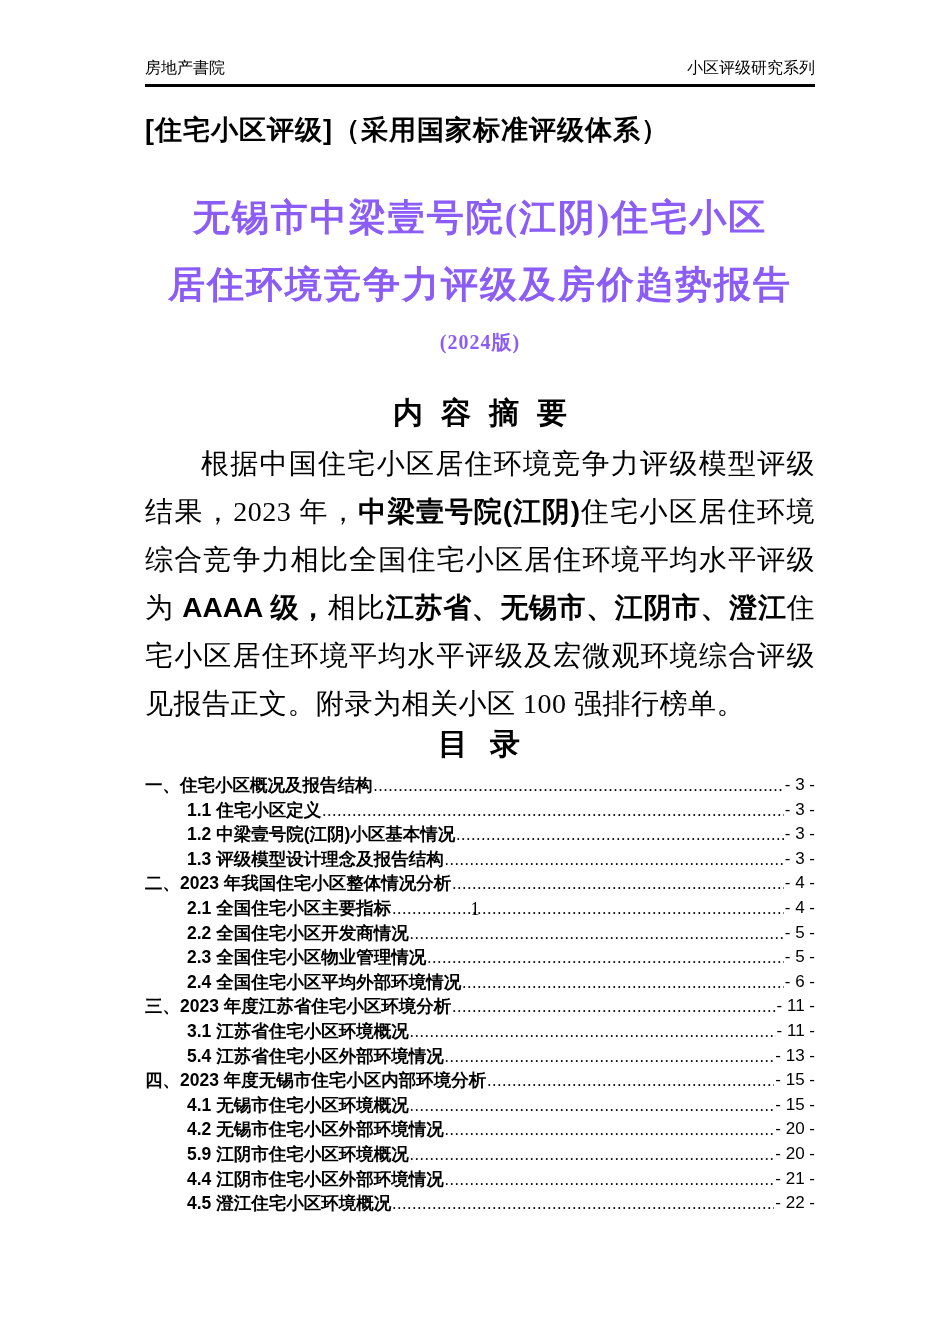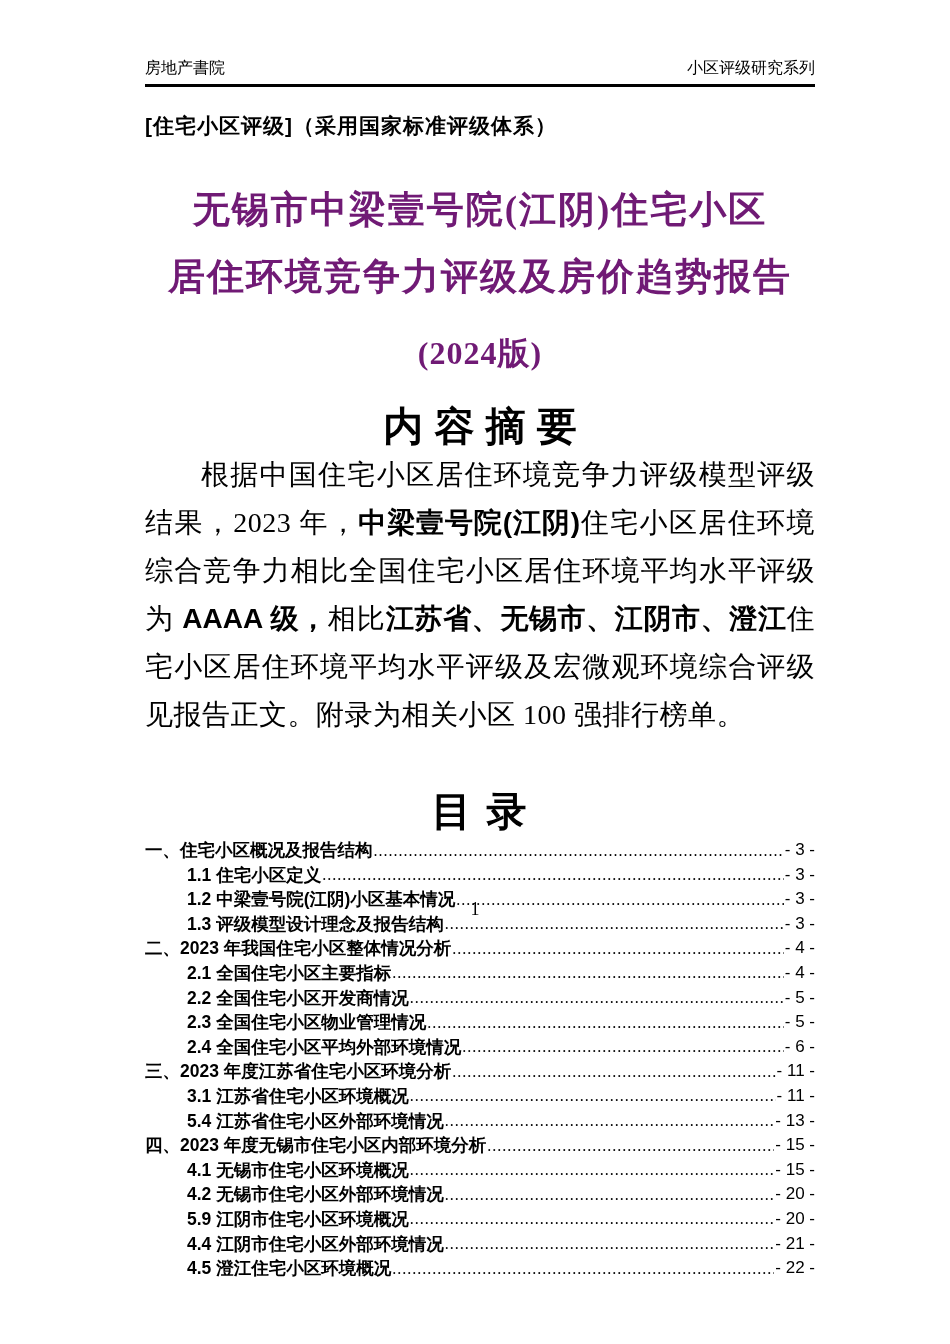--- a/index.html
+++ b/index.html
@@ -30,73 +30,73 @@
     font-family: "Liberation Sans", "DejaVu Sans", sans-serif;
     font-size: 16px;
     padding-bottom: 5px;
     border-bottom: 3px solid #000;
   }
   
   .doc-subtitle {
     margin-top: 25px;
     font-family: "Liberation Sans", "DejaVu Sans", sans-serif;
     font-weight: bold;
-    font-size: 21px;
+    font-size: 27px;
     letter-spacing: 1px;
   }
   
   .title-block {
     margin-top: 36px;
     text-align: center;
     font-weight: bold;
   }
   .title-line {
     font-size: 37px;
     line-height: 67px;
     letter-spacing: 2px;
     white-space: nowrap;
   }
   .title-edition {
-    font-size: 32px;
+    font-size: 20px;
     line-height: 42px;
-    margin-top: 22px;
+    margin-top: 3px;
     letter-spacing: 1px;
   }
   
   .section-heading {
     text-align: center;
-    font-family: Liberation Sans, sans-serif;
-    font-weight: bold;
-    font-size: 40px;
+    font-family: Liberation Mono, monospace;
+    font-weight: bold;
+    font-size: 30px;
     line-height: 36px;
   }
   .summary-heading { margin-top: 34px; }
   .summary-paragraph {
     margin-top: 7px;
     font-size: 28px;
     line-height: 48px;
     text-align: justify;
     text-indent: 2em;
     letter-spacing: 0.5px;
   }
   .summary-paragraph b {
     font-family: "Liberation Sans", "DejaVu Sans", sans-serif;
     letter-spacing: 0;
   }
   
-  .toc-heading { margin-top: 54px; letter-spacing: 2px; }
+  .toc-heading { letter-spacing: 2px; }
   .toc-list {
     margin-top: 9px;
     font-size: 17.5px;
     font-weight: bold;
     font-family: "Liberation Sans", "DejaVu Sans", sans-serif;
   }
   .toc-row {
     display: flex;
-    align-items: center;
+    align-items: flex-start;
     line-height: 24.6px;
     height: 24.6px;
     white-space: nowrap;
   }
   .toc-row.level-2 { padding-left: 42px; }
   .toc-title { flex: 0 0 auto; }
   .toc-dots {
     flex: 1 1 auto;
     overflow: hidden;
     margin: 0 1px;
@@ -124,21 +124,21 @@
 
 <div class="page">
 
   <div class="header-row">
     <span>房地产書院</span>
     <span>小区评级研究系列</span>
   </div>
 
   <div class="doc-subtitle">[住宅小区评级]（采用国家标准评级体系）</div>
 
-  <div class="title-block" style="color: #701a75;">
+  <div class="title-block" style="color: #8b5cf6;">
     <div class="title-line">无锡市中梁壹号院(江阴)住宅小区</div>
     <div class="title-line">居住环境竞争力评级及房价趋势报告</div>
     <div class="title-edition">(2024版)</div>
   </div>
 
   <div class="section-heading summary-heading">内 容 摘 要</div>
 
   <div class="summary-paragraph"><span>根据中国住宅小区居住环境竞争力评级模型评级结果，2023 年，</span><b>中梁壹号院(江阴)</b><span>住宅小区居住环境综合竞争力相比全国住宅小区居住环境平均水平评级为 </span><b>AAAA 级，</b><span>相比</span><b>江苏省、无锡市、江阴市、澄江</b><span>住宅小区居住环境平均水平评级及宏微观环境综合评级见报告正文。附录为相关小区 100 强排行榜单。</span></div>
 
   <div class="section-heading toc-heading">目 录</div>

